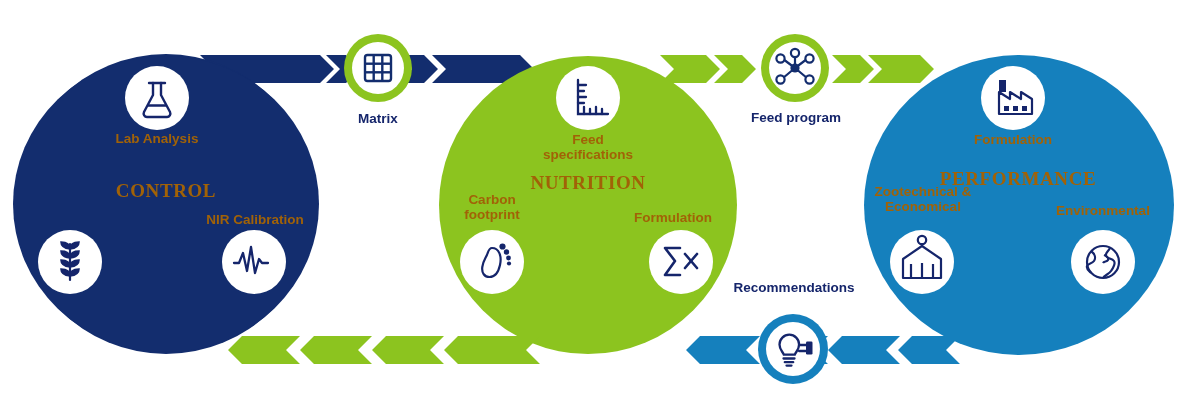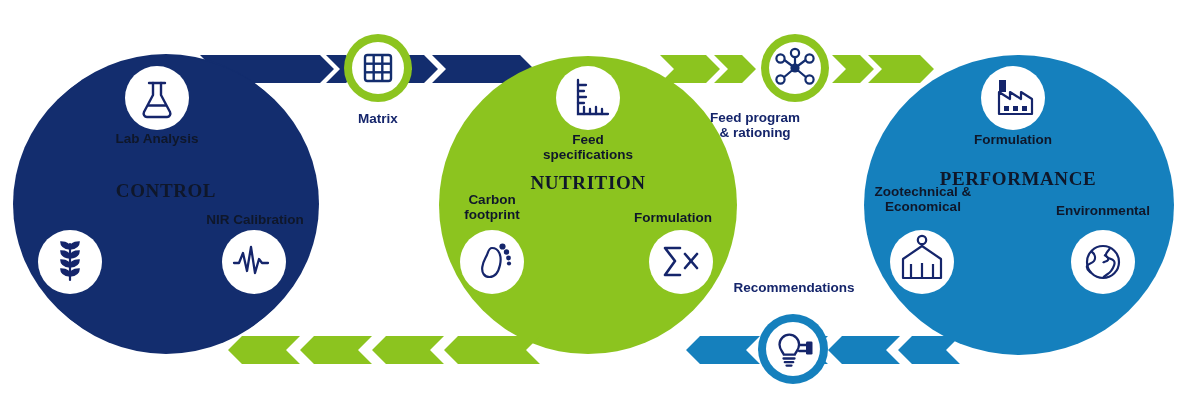--- a/index.html
+++ b/index.html
@@ -6,21 +6,21 @@
   html,body{margin:0;padding:0;background:#ffffff;}
   body{
     font-family:"Liberation Sans","DejaVu Sans",sans-serif;
     width:1180px;height:406px;overflow:hidden;
   }
   #stage{position:relative;width:1180px;height:406px;background:#ffffff;}
   #stage svg.layer{position:absolute;left:0;top:0;width:1180px;height:406px;}
 
   
   .lbl{position:absolute;text-align:center;line-height:1.12;pointer-events:auto;}
-  .lbl.white{color:#0f172a;}
+  .lbl.white{color:#a16207;}
   .lbl.navy{color:#15256b;}
 
   .hub-title{font-weight:700;letter-spacing:.6px;}
   .hub-title.control{font-size:19px;}
   .hub-title.nutrition{font-size:19px;}
   .hub-title.performance{font-size:19px;}
 
   .node-label{font-size:13.5px;font-weight:700;}
   .conn-label{font-size:13.5px;font-weight:700;}
 
@@ -261,20 +261,19 @@
 
   <div class="lbl white node-label" style="left:855px;top:184px;width:136px;">
     <div>Zootechnical &amp;</div>
     <div>Economical</div>
   </div>
 
   <div class="lbl white node-label" style="left:1038px;top:203px;width:130px;">Environmental</div>
 
   <div class="lbl navy conn-label" style="left:318px;top:111px;width:120px;">Matrix</div>
 
-  <div class="lbl navy conn-label" style="left:681px;top:110px;width:148px;">
+  <div class="lbl navy conn-label" style="left:722px;top:110px;width:148px;">
     <div>Feed program</div>
-    <div>&amp; rationing</div>
   </div>
 
   <div class="lbl navy conn-label" style="left:699px;top:280px;width:190px;">Recommendations</div>
 
 </div>
 
 </body></html>

